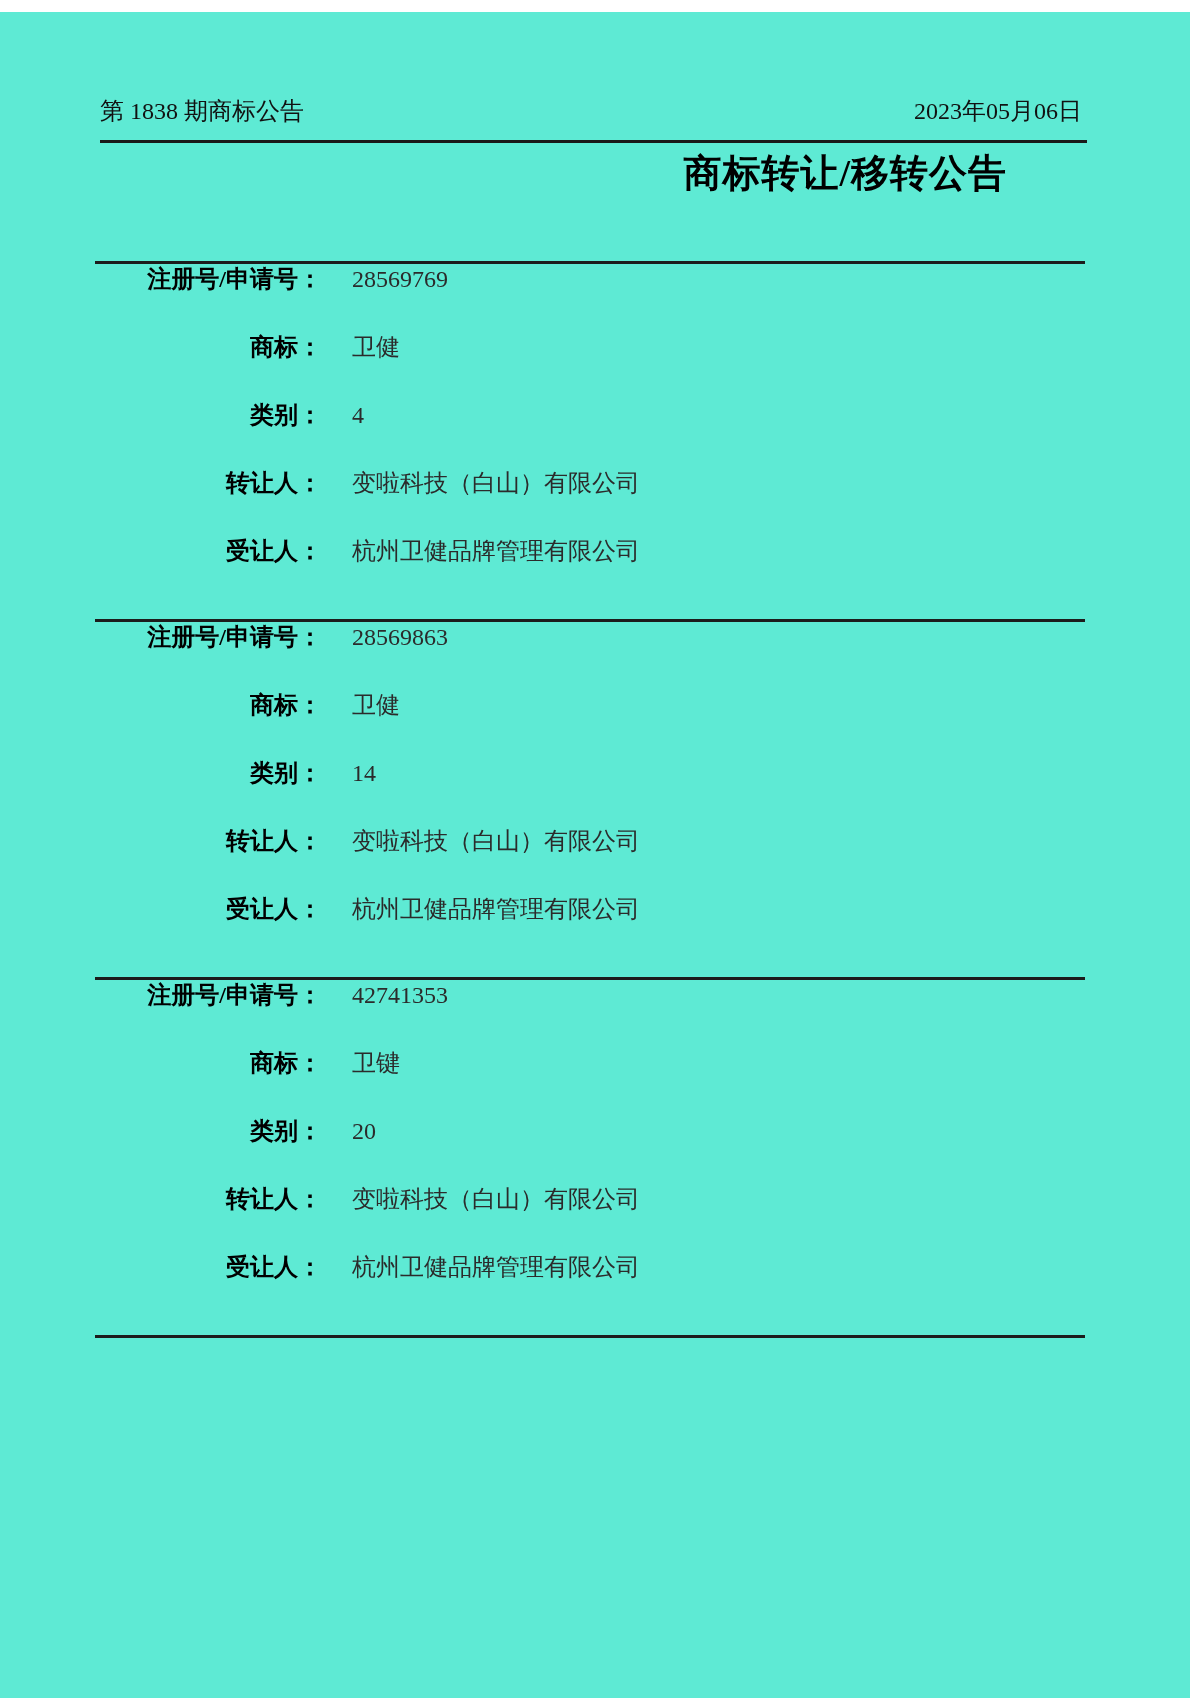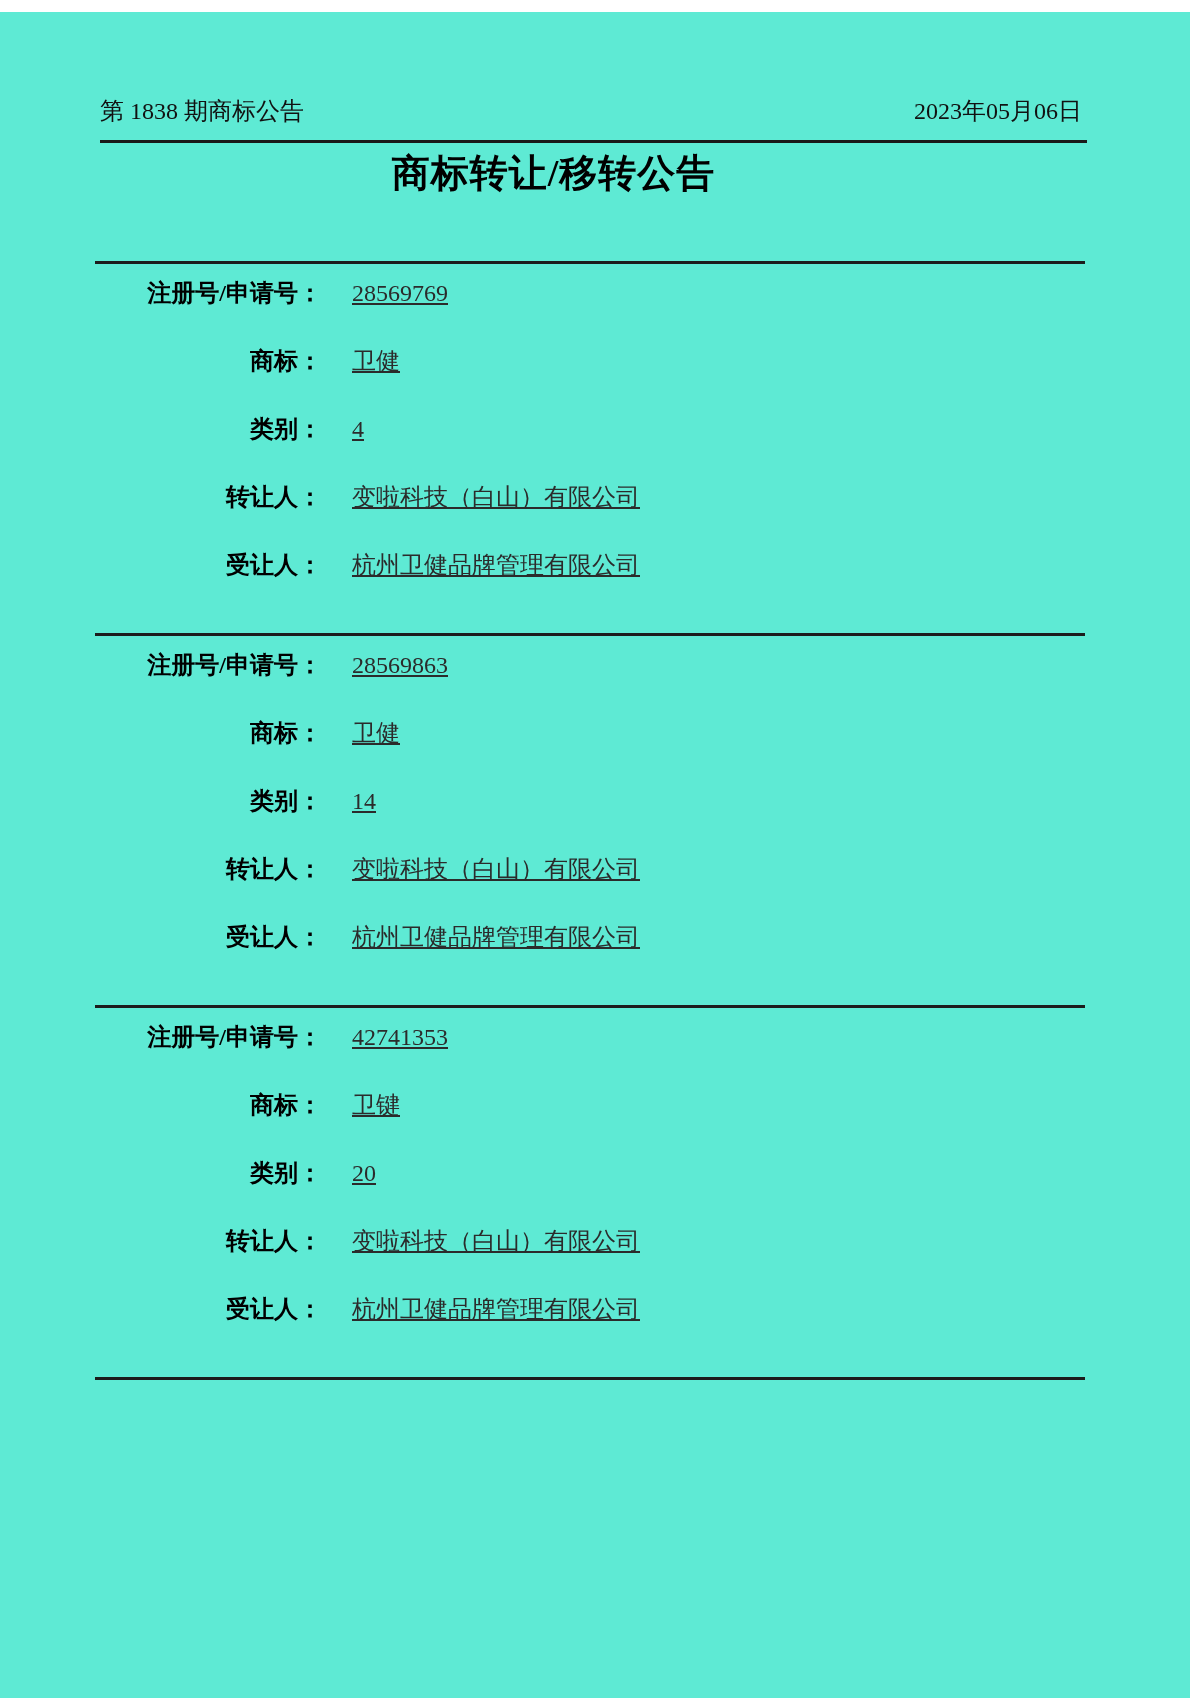--- a/index.html
+++ b/index.html
@@ -36,21 +36,21 @@
     border-top: 3px solid #1a1a1a;
     height: 0;
   }
   
   .content-col {
     margin-left: 100px;
     width: 907px;
   }
   .page-title {
     margin-top: 6px;
-    text-align: center;
+    text-align: right;
     font-size: 38px;
     line-height: 48px;
     font-weight: bold;
     letter-spacing: 1px;
     color: #000000;
   }
   .intro {
     margin-top: 38px;
     font-size: 28px;
     line-height: 44px;
@@ -58,21 +58,20 @@
     text-align: justify;
     text-indent: 2em;
     color: #0a0a0a;
   }
   
   .records {
     margin: 64px 105px 0 95px;
   }
   .record {
     border-top: 3px solid #1c1c1c;
-    padding-top: 14px;
   }
   .row {
     display: flex;
     align-items: baseline;
     font-size: 24px;
     line-height: 30px;
     margin-bottom: 38px;
   }
   .row:last-child {
     margin-bottom: 53px;
@@ -81,21 +80,20 @@
     width: 227px;
     flex: 0 0 227px;
     text-align: right;
     font-weight: bold;
     color: #000000;
   }
   .row .value {
     margin-left: 30px;
     font-weight: normal;
     color: #2b2b2b;
-    text-decoration: underline;
   }
   .bottom-rule {
     margin: 0 105px 0 95px;
     border: 0;
     border-top: 3px solid #1c1c1c;
     height: 0;
   }
 </style>
 </head>
 <body>

